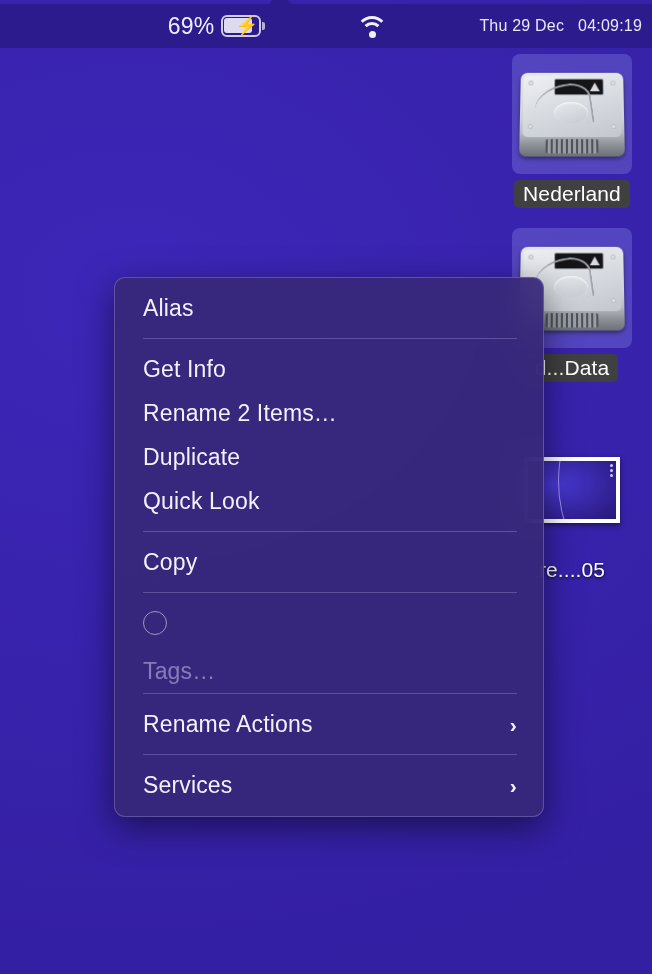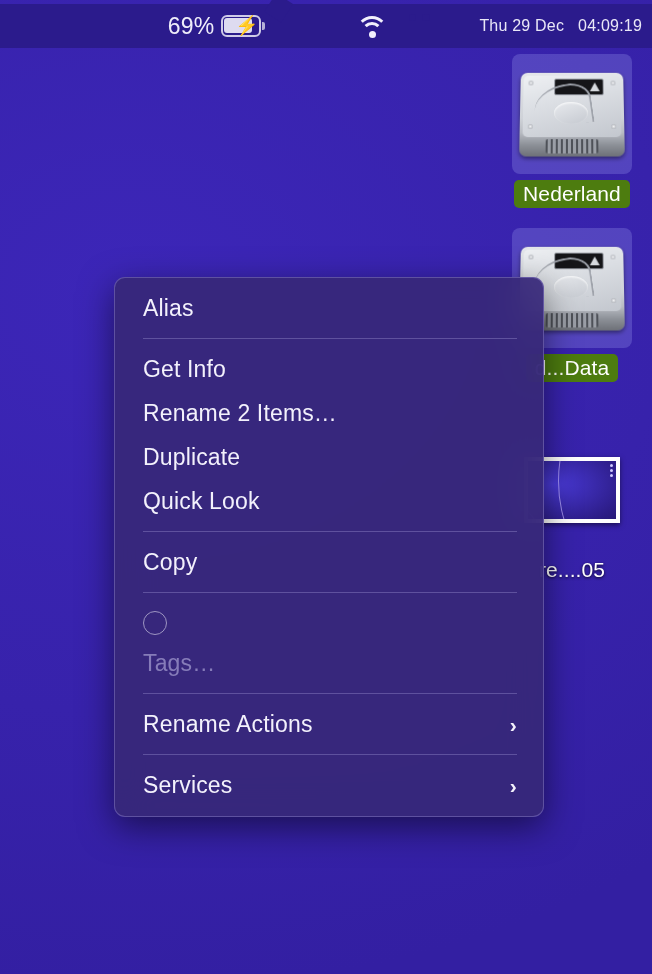--- a/index.html
+++ b/index.html
@@ -215,21 +215,21 @@
 
   .icon-label {
     margin-top: 6px;
     font-size: 21px;
     color: #ffffff;
     padding: 2px 9px;
     border-radius: 5px;
     white-space: nowrap;
     letter-spacing: 0.1px;
   }
-  .icon-label.selected { background: #4d7c0f; }
+  .icon-label.selected { background: #404040; }
   .icon-label.plain { text-shadow: 0 1px 3px rgba(0,0,0,0.85); }
 
   
   #context-menu {
     position: absolute;
     left: 114px; top: 277px;
     width: 430px;
     background: rgba(55,40,120,0.93);
     border: 1px solid rgba(170,160,225,0.35);
     border-radius: 11px;
@@ -239,21 +239,21 @@
     backdrop-filter: blur(18px);
   }
   .menu-item {
     display: flex; align-items: center; justify-content: space-between;
     padding: 0 26px 0 28px;
     height: 44px;
     font-size: 23px;
     color: #F3F1FC;
     letter-spacing: 0.15px;
   }
-  .menu-item.disabled { color: rgba(200,194,235,0.55); }
+  .menu-item.disabled { color: rgba(200,194,235,0.55); align-items: flex-end; }
   .menu-sep {
     height: 1px;
     background: rgba(190,182,235,0.30);
     margin: 8px 26px 8px 28px;
   }
   .chevron {
     font-size: 21px; font-weight: bold;
     color: #F3F1FC; line-height: 1;
   }
   .tags-row {

